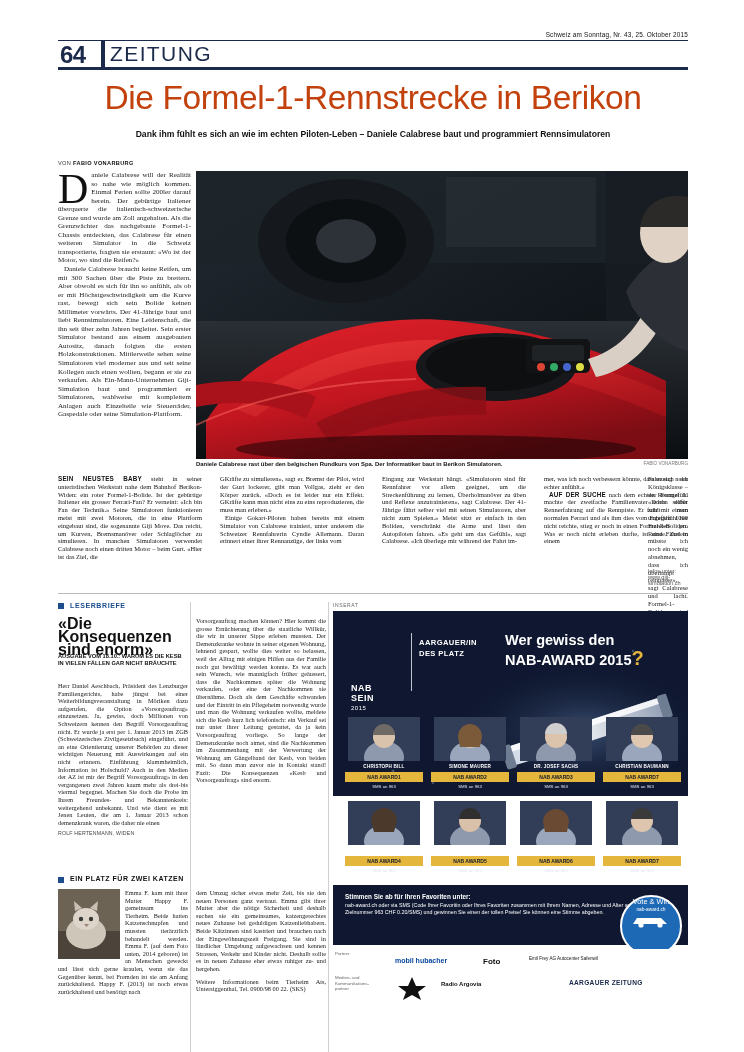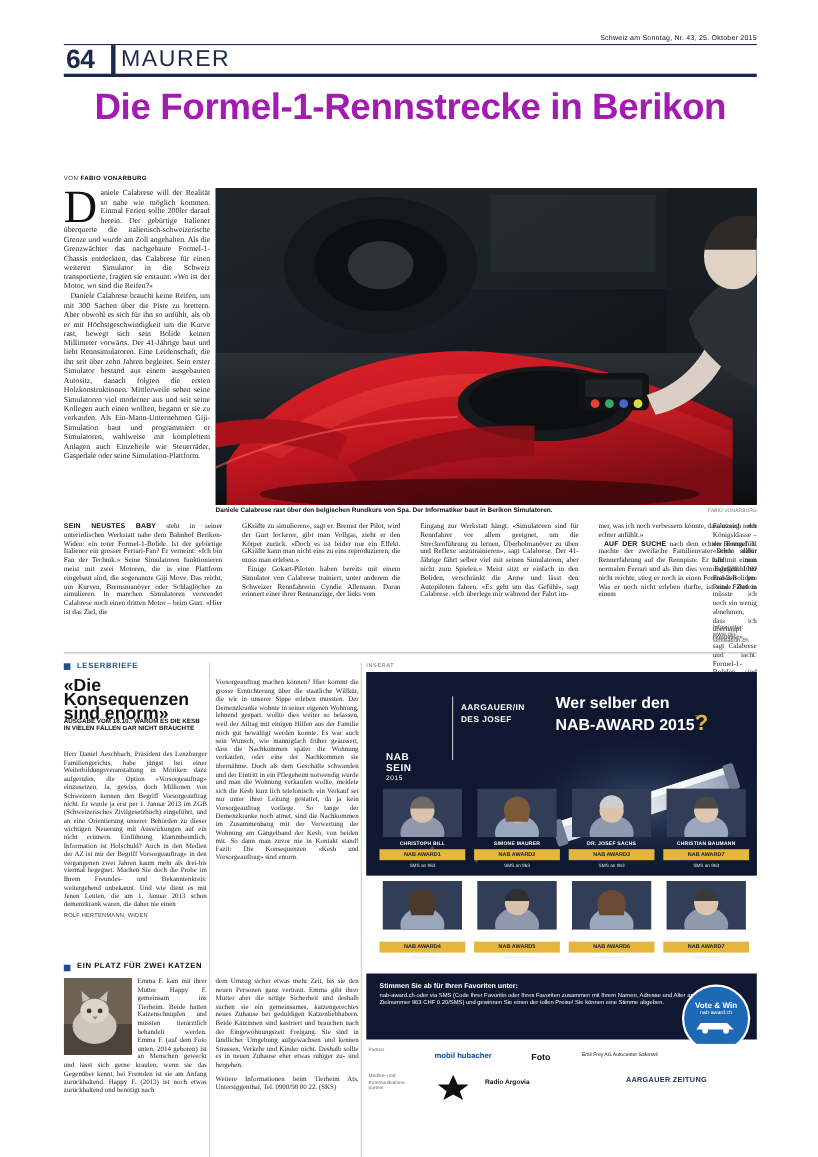--- a/index.html
+++ b/index.html
@@ -36,21 +36,21 @@
   .sectiontitle {
     position:absolute; left:110px; top:25px;
     font-family:"Liberation Sans", sans-serif;
     font-weight:normal; font-size:21px; color:#1b2a4a; letter-spacing:1.4px;
   }
 
   
   .headline {
     position:absolute; left:58px; top:62px; width:630px;
     font-family:"Liberation Sans", sans-serif;
-    font-weight:bold; font-size:33.5px; color:#a21caf;
+    font-weight:normal; font-size:33.5px; color:#c2410c;
     letter-spacing:-0.4px; text-align:center; white-space:nowrap;
   }
   .subhead {
     position:absolute; left:58px; top:112px; width:630px;
     font-family:"Liberation Sans", sans-serif;
     font-weight:bold; font-size:8.6px; color:#111; text-align:center;
   }
   .byline {
     position:absolute; left:58px; top:143px;
     font-family:"Liberation Sans", sans-serif;
@@ -182,21 +182,21 @@
     font-family:"Liberation Sans", sans-serif;
   }
   .ad-vote .t1 { position:absolute; left:12px; top:8px; font-size:6.4px; font-weight:bold; }
   .ad-vote .t2 { position:absolute; left:12px; top:17px; width:300px; font-size:5.3px; line-height:7px; }
   .votebadge {
     position:absolute; left:620px; top:878px; width:62px; height:62px; border-radius:50%;
     background:#1d69b5; color:#fff; text-align:center;
     font-family:"Liberation Sans", sans-serif;
     border:2px solid #fff;
   }
-  .votebadge .v1 { font-size:7.4px; font-weight:bold; margin-top:12px; }
+  .votebadge .v1 { font-size:7.4px; font-weight:normal; }
   .votebadge .v2 { font-size:4.8px; margin-top:1px; }
   .ad-partner {
     position:absolute; left:333px; top:932px; width:355px; height:58px;
     background:#fff;
   }
   .ad-partner .plabel { font-family:"Liberation Sans", sans-serif; font-size:4.4px; color:#666; }
   .ad-bottom {
     position:absolute; left:333px; top:990px; width:355px; height:40px;
   }
   .bank-name {
@@ -207,23 +207,24 @@
 </head>
 <body>
 
 <div class="page">
 
   <div class="masthead-line">Schweiz am Sonntag, Nr. 43,   25. Oktober 2015</div>
   <div class="rule-top"></div>
   <div class="header-band"></div>
   <div class="pagenum">64</div>
   <div class="sectionbar"></div>
-  <div class="sectiontitle">MAURER</div>
+  <div class="sectiontitle">ZEITUNG</div>
 
   <div class="headline">Die Formel-1-Rennstrecke in Berikon</div>
+  <div class="subhead">Dank ihm fühlt es sich an wie im echten Piloten-Leben – Daniele Calabrese baut und programmiert Rennsimulatoren</div>
   <div class="byline">
     <span>VON</span>
     <b>FABIO VONARBURG</b>
   </div>
 
   <div class="lead-col">
     <p><span class="dropcap">D</span><span>aniele Calabrese will der Realität so nahe wie möglich kommen. Einmal Ferien sollte 200ler darauf herein. Der gebürtige Italiener überquerte die italienisch-schweizerische Grenze und wurde am Zoll angehalten. Als die Grenzwächter das nachgebaute Formel-1-Chassis entdeckten, das Calabrese für einen weiteren Simulator in die Schweiz transportierte, fragten sie erstaunt: «Wo ist der Motor, wo sind die Reifen?»</span></p>
     <p>Daniele Calabrese braucht keine Reifen, um mit 300 Sachen über die Piste zu brettern. Aber obwohl es sich für ihn so anfühlt, als ob er mit Höchstgeschwindigkeit um die Kurve rast, bewegt sich sein Bolide keinen Millimeter vorwärts. Der 41-Jährige baut und liebt Rennsimulatoren. Eine Leidenschaft, die ihn seit über zehn Jahren begleitet. Sein erster Simulator bestand aus einem ausgebauten Autositz, danach folgten die ersten Holzkonstruktionen. Mittlerweile sehen seine Simulatoren viel moderner aus und seit seine Kollegen auch einen wollten, begann er sie zu verkaufen. Als Ein-Mann-Unternehmen Giji-Simulation baut und programmiert er Simulatoren, wahlweise mit komplettem Anlagen auch Einzelteile wie Steuerräder, Gaspedale oder seine Simulation-Plattform.</p>
   </div>
 
@@ -384,24 +385,24 @@
 
     <div style="position:absolute; left:352px; top:600px;"></div>
     <div style="position:absolute;left:18px;top:72px;font-family:'Liberation Sans',sans-serif;color:#fff;font-size:9px;font-weight:bold;letter-spacing:.5px;">
       <span>NAB</span>
       <span style="display:block;">SEIN</span>
       <span style="display:block;font-size:6px;font-weight:normal;margin-top:2px;">2015</span>
     </div>
     <div style="position:absolute;left:78px;top:22px;width:1px;height:58px;background:#fff;opacity:.75;"></div>
     <div style="position:absolute;left:86px;top:26px;font-family:'Liberation Sans',sans-serif;color:#fff;font-size:7.6px;font-weight:bold;letter-spacing:.4px;line-height:11px;">
       <span style="display:block;">AARGAUER/IN</span>
-      <span style="display:block;">DES JOSEF</span>
+      <span style="display:block;">DES PLATZ</span>
     </div>
     <div style="position:absolute;left:172px;top:20px;width:190px;font-family:'Liberation Sans',sans-serif;font-weight:bold;font-size:14.5px;line-height:18px;color:#fff;">
-      <span style="display:block;">Wer selber den</span>
+      <span style="display:block;">Wer gewiss den</span>
       <span>NAB-AWARD 2015</span><span style="color:#e4b63c;font-size:20px;">?</span>
     </div>
   </div>
 
   <div class="ad-grid">
     <div class="nominee" style="left:12px; top:0;">
       <div class="ph">
         <svg width="72" height="44" viewBox="0 0 72 44">
             <rect width="72" height="44" fill="#323d58"></rect>
             <ellipse cx="36" cy="40" rx="20" ry="16" fill="#8e99ad"></ellipse>

